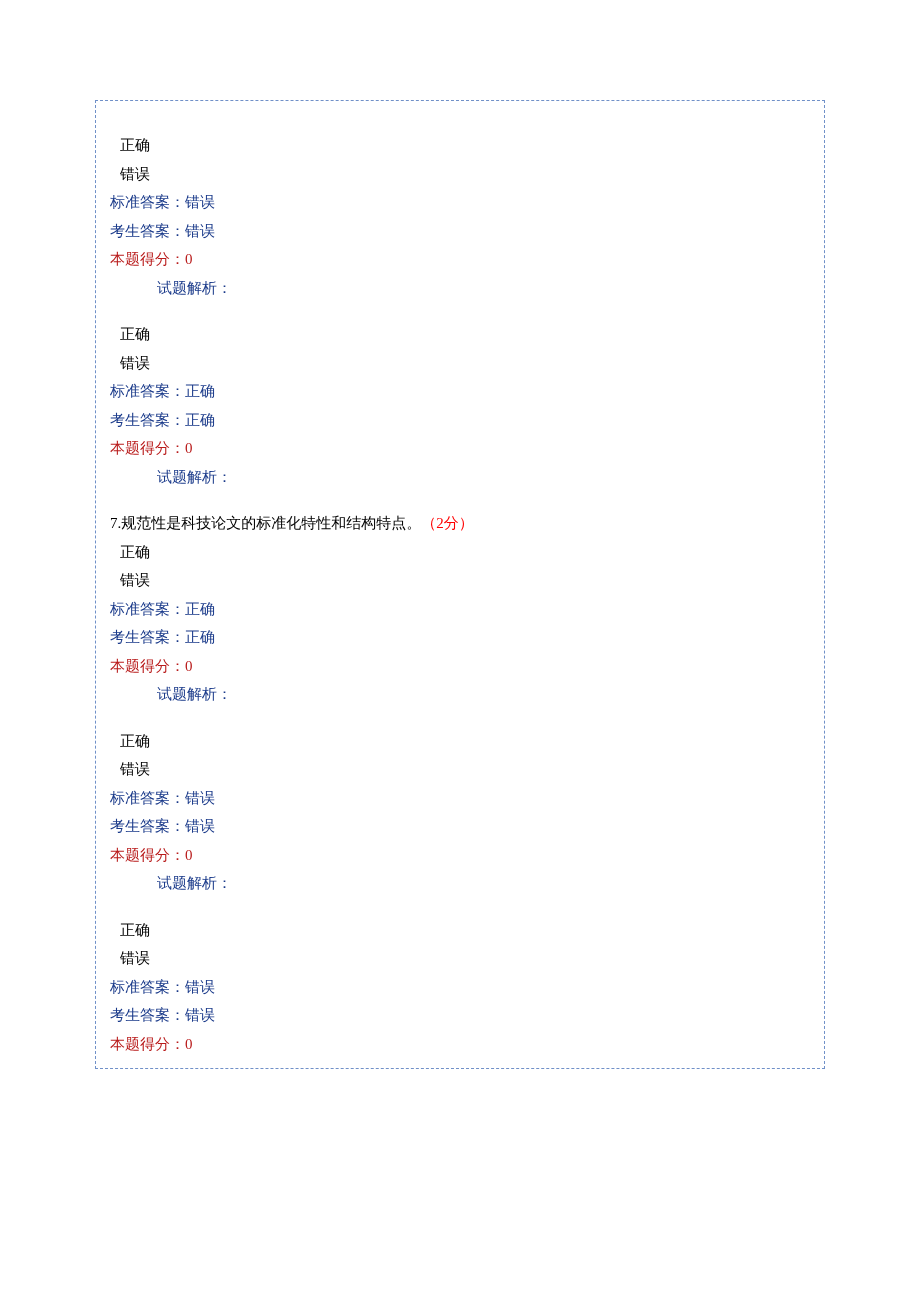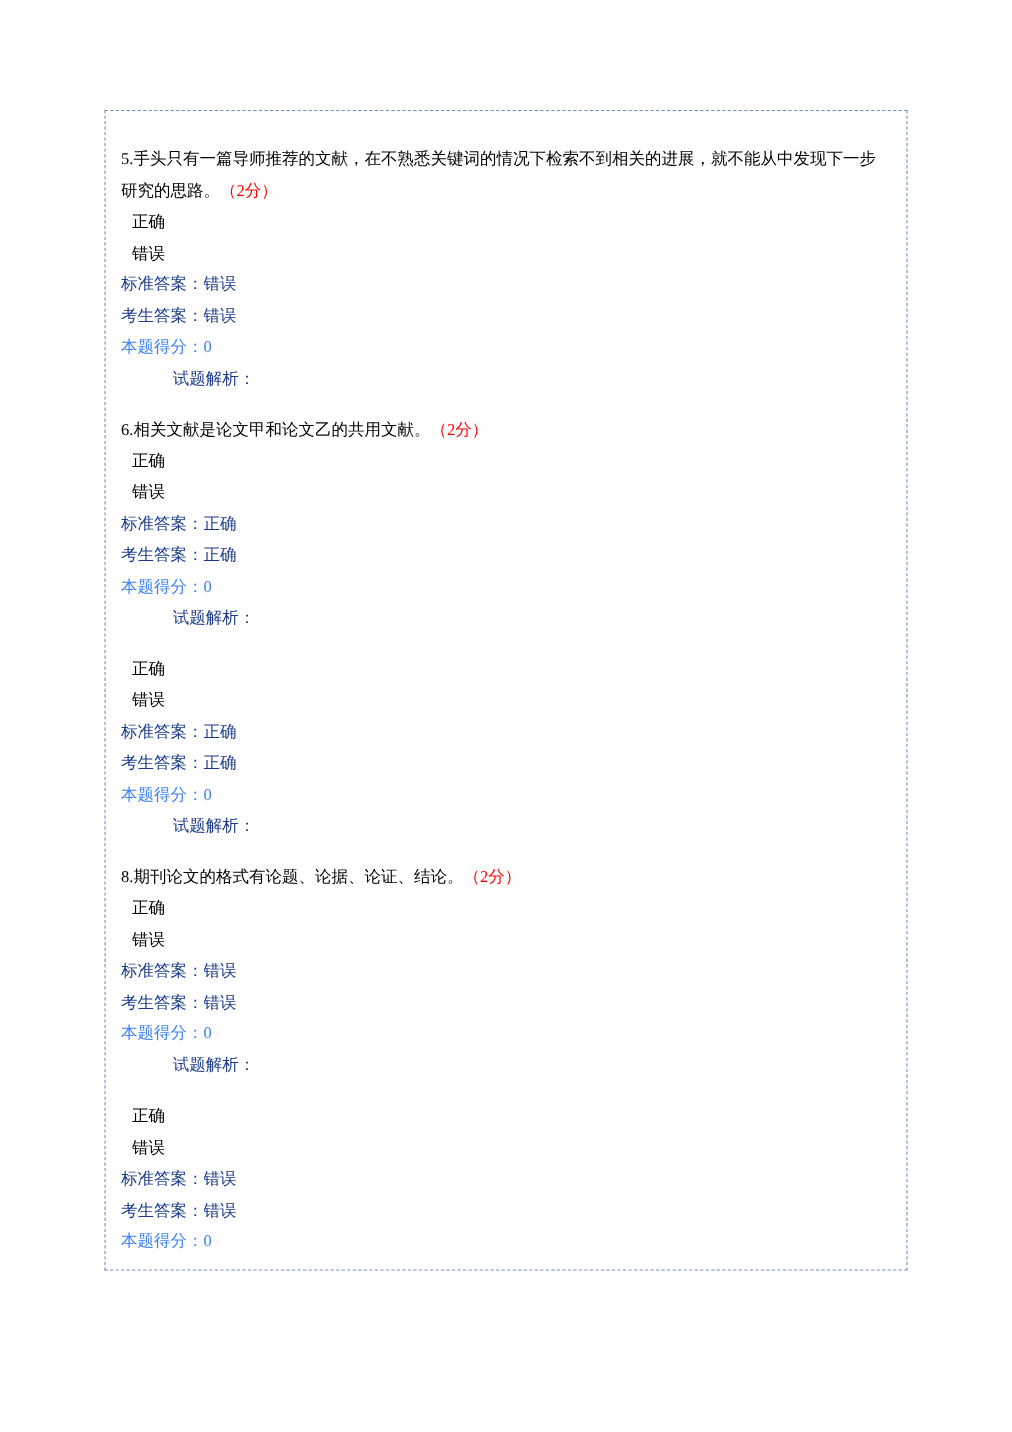--- a/index.html
+++ b/index.html
@@ -31,71 +31,65 @@
     .option {
       color: #000000;
       line-height: 1.9;
       padding-left: 10px;
     }
     .answer-line {
       color: #1a3a8a;
       line-height: 1.9;
     }
     .score-line {
-      color: #3b82f6;
+      color: #b91c1c;
       line-height: 1.9;
     }
     .analysis-line {
       color: #1a3a8a;
       line-height: 1.9;
       margin-left: 47px;
     }
   </style>
 </head>
 <body>
 
 <div class="exam-container">
 
   <div class="question-block">
-    <div class="question-text">
-      <span>5.</span><span>手头只有一篇导师推荐的文献，在不熟悉关键词的情况下检索不到相关的进展，就不能从中发现下一步研究的思路。</span><span class="points">（2分）</span>
-    </div>
     <div class="option">正确</div>
     <div class="option">错误</div>
     <div class="answer-line"><span>标准答案：</span><span>错误</span></div>
     <div class="answer-line"><span>考生答案：</span><span>错误</span></div>
-    <div class="score-line"><span>本题得分：</span><span>0</span></div>
-    <div class="analysis-line"><span>试题解析：</span><span></span></div>
-  </div>
-
-  <div class="question-block">
-    <div class="question-text">
-      <span>6.</span><span>相关文献是论文甲和论文乙的共用文献。</span><span class="points">（2分）</span>
-    </div>
-    <div class="option">正确</div>
-    <div class="option">错误</div>
-    <div class="answer-line"><span>标准答案：</span><span>正确</span></div>
-    <div class="answer-line"><span>考生答案：</span><span>正确</span></div>
     <div class="score-line"><span>本题得分：</span><span>0</span></div>
     <div class="analysis-line"><span>试题解析：</span><span></span></div>
   </div>
 
   <div class="question-block">
     <div class="option">正确</div>
     <div class="option">错误</div>
     <div class="answer-line"><span>标准答案：</span><span>正确</span></div>
     <div class="answer-line"><span>考生答案：</span><span>正确</span></div>
     <div class="score-line"><span>本题得分：</span><span>0</span></div>
     <div class="analysis-line"><span>试题解析：</span><span></span></div>
   </div>
 
   <div class="question-block">
     <div class="question-text">
-      <span>8.</span><span>期刊论文的格式有论题、论据、论证、结论。</span><span class="points">（2分）</span>
+      <span>7.</span><span>规范性是科技论文的标准化特性和结构特点。</span><span class="points">（2分）</span>
     </div>
+    <div class="option">正确</div>
+    <div class="option">错误</div>
+    <div class="answer-line"><span>标准答案：</span><span>正确</span></div>
+    <div class="answer-line"><span>考生答案：</span><span>正确</span></div>
+    <div class="score-line"><span>本题得分：</span><span>0</span></div>
+    <div class="analysis-line"><span>试题解析：</span><span></span></div>
+  </div>
+
+  <div class="question-block">
     <div class="option">正确</div>
     <div class="option">错误</div>
     <div class="answer-line"><span>标准答案：</span><span>错误</span></div>
     <div class="answer-line"><span>考生答案：</span><span>错误</span></div>
     <div class="score-line"><span>本题得分：</span><span>0</span></div>
     <div class="analysis-line"><span>试题解析：</span><span></span></div>
   </div>
 
   <div class="question-block" style="margin-bottom:0;">
     <div class="option">正确</div>

